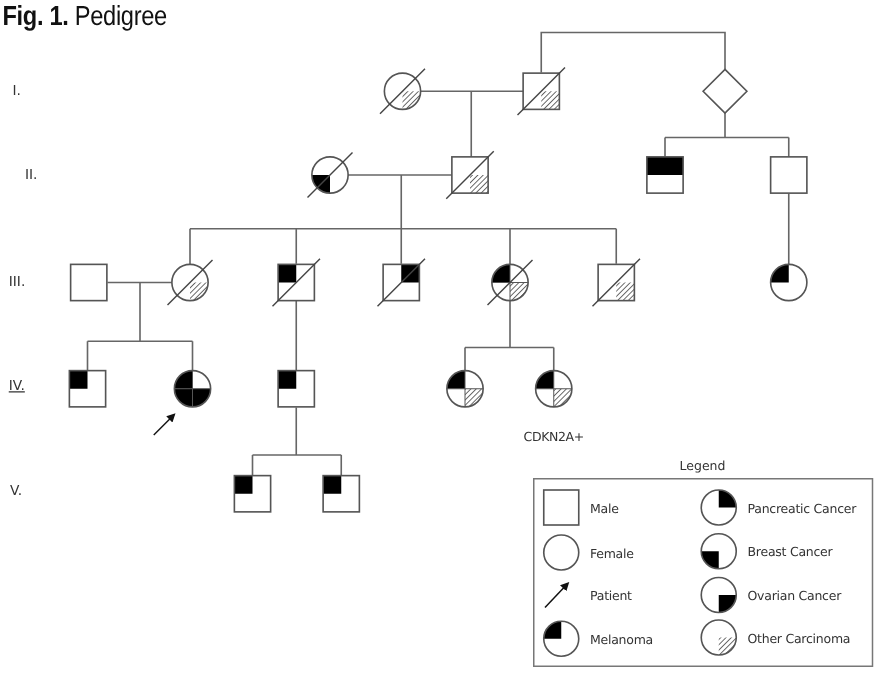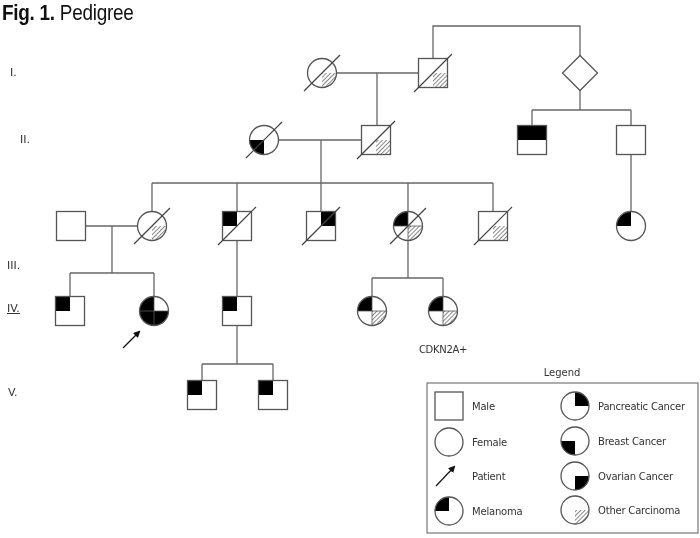--- a/index.html
+++ b/index.html
@@ -12,21 +12,21 @@
   .legend-title { font-family: "DejaVu Sans", sans-serif; font-size: 10px; fill: #333; }
   .legend-label { font-family: "DejaVu Sans", sans-serif; font-size: 10px; fill: #333; letter-spacing: -0.2px; }
 </style>
 </head>
 <body>
 
 <div class="fig-title"><b>Fig. 1.</b> <span>Pedigree</span></div>
 
 <div class="gen-label" style="left:10px; top:66px;">I.</div>
 <div class="gen-label" style="left:20px; top:133px;">II.</div>
-<div class="gen-label" style="left:7px; top:219px;margin-top:40px;">III.</div>
+<div class="gen-label" style="left:7px; top:219px;">III.</div>
 <div class="gen-label" style="left:7px; top:302px;text-decoration:underline;">IV.</div>
 <div class="gen-label" style="left:8px; top:386px;">V.</div>
 
 <svg id="pedigree" width="700" height="538" viewBox="0 0 700 538">
   <defs>
     <pattern id="hatch" patternUnits="userSpaceOnUse" width="3" height="3" patternTransform="rotate(45)">
       <rect width="3" height="3" fill="#ffffff"></rect>
       <line x1="0" y1="0" x2="0" y2="3" stroke="#555" stroke-width="1.4"></line>
     </pattern>
     <marker id="arrowhead" markerWidth="7" markerHeight="7" refX="5" refY="3.5" orient="auto" markerUnits="userSpaceOnUse">

